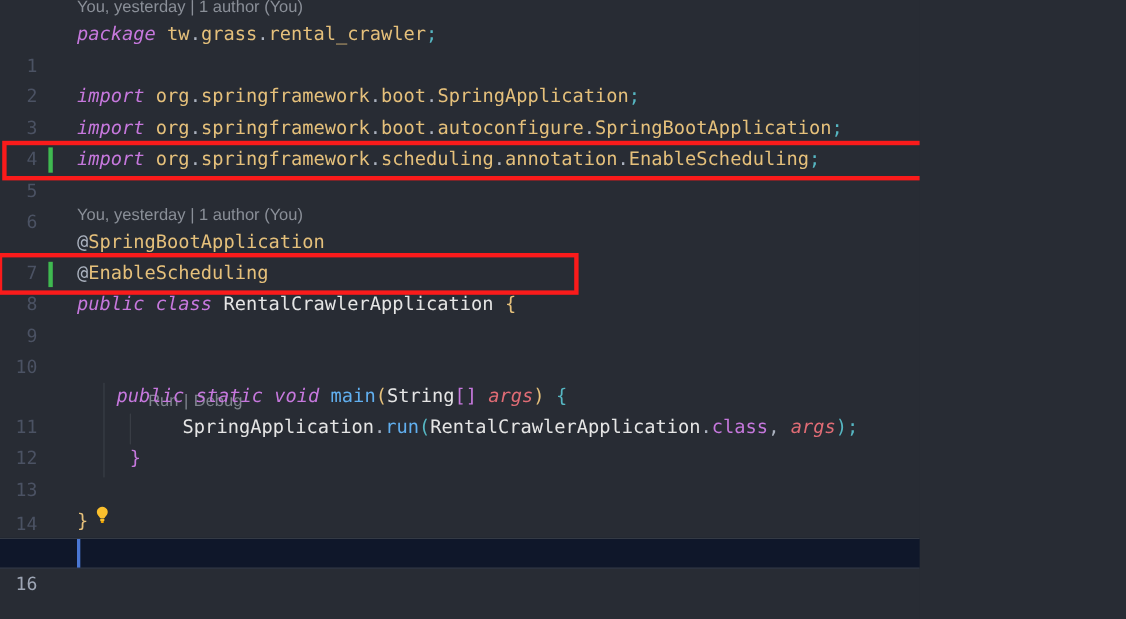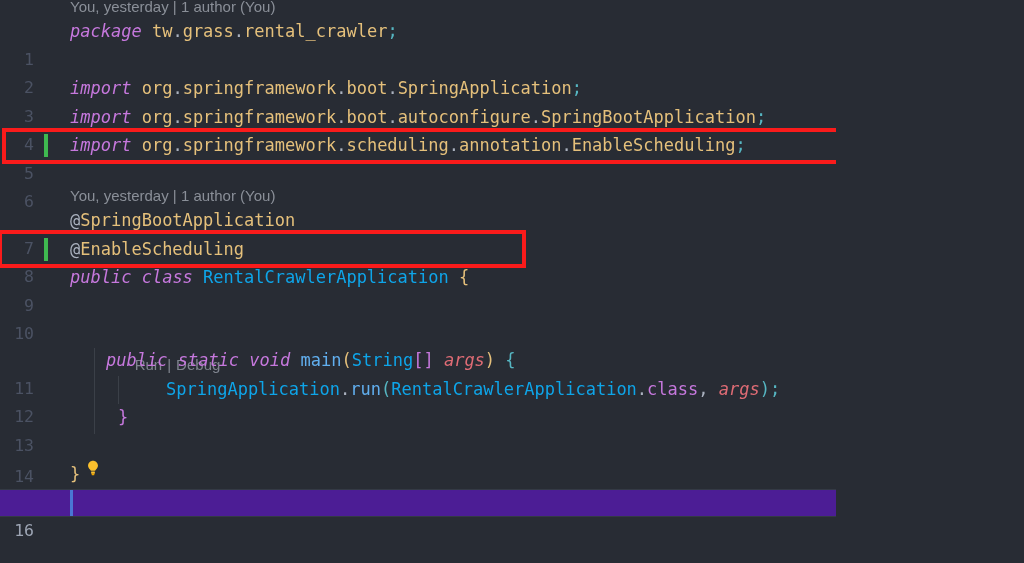--- a/index.html
+++ b/index.html
@@ -21,21 +21,21 @@
 
   
   .row {
     position: absolute;
     left: 0;
     width: 1024px;
     height: 28.5px;
     white-space: pre;
   }
   .row.current {
-    background: #4c1d95;
+    background: #0f172a;
     box-shadow: inset 0 1px 0 #343a45, inset 0 -1px 0 #343a45;
   }
   .lnum {
     position: absolute;
     left: 0;
     width: 34px;
     text-align: right;
     color: #4b5263;
     font-size: 16.5px;
     line-height: 28.5px;
@@ -81,21 +81,21 @@
     line-height: 22px;
   }
 
   
   .kw     { color: #c678dd; font-style: italic; }
   .str    { color: #e5c07b; text-align: center; }
   .punct  { color: #abb2bf; }
   .semi   { color: #56b6c2; }
   .dot    { color: #abb2bf; }
   .fn     { color: #61afef; }
-  .type   { color: #0ea5e9; }
+  .type   { color: #e5e5e5; }
   .param  { color: #e06c75; font-style: italic; }
   .at     { color: #abb2bf; }
   .anno   { color: #e5c07b; }
   .br1    { color: #e5c07b; }
   .br2    { color: #c678dd; }
   .br3    { color: #56b6c2; }
   .cls    { color: #c678dd; }
 
   
   .cursor {

